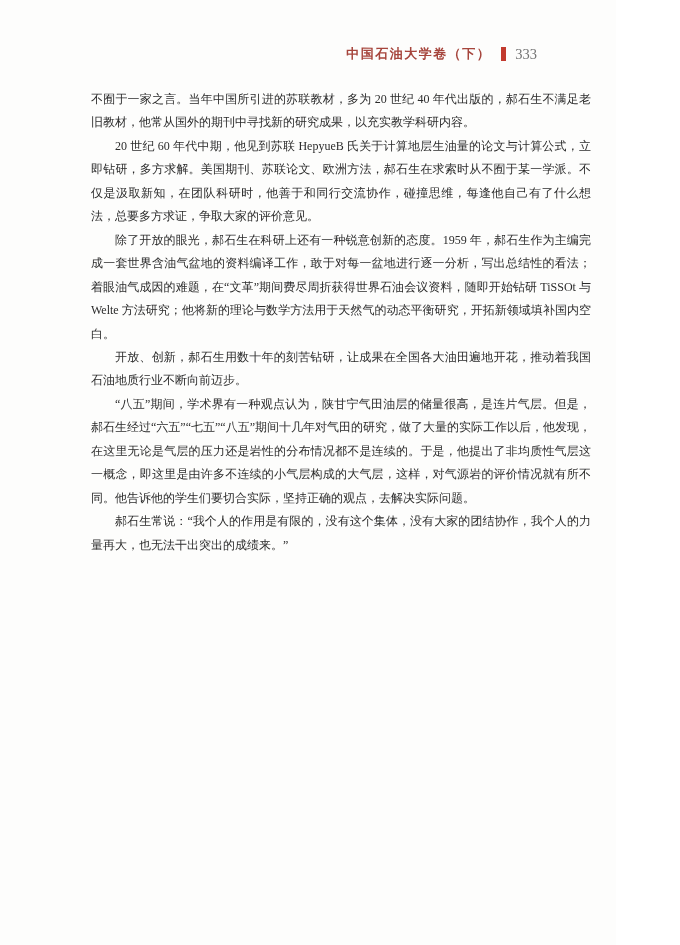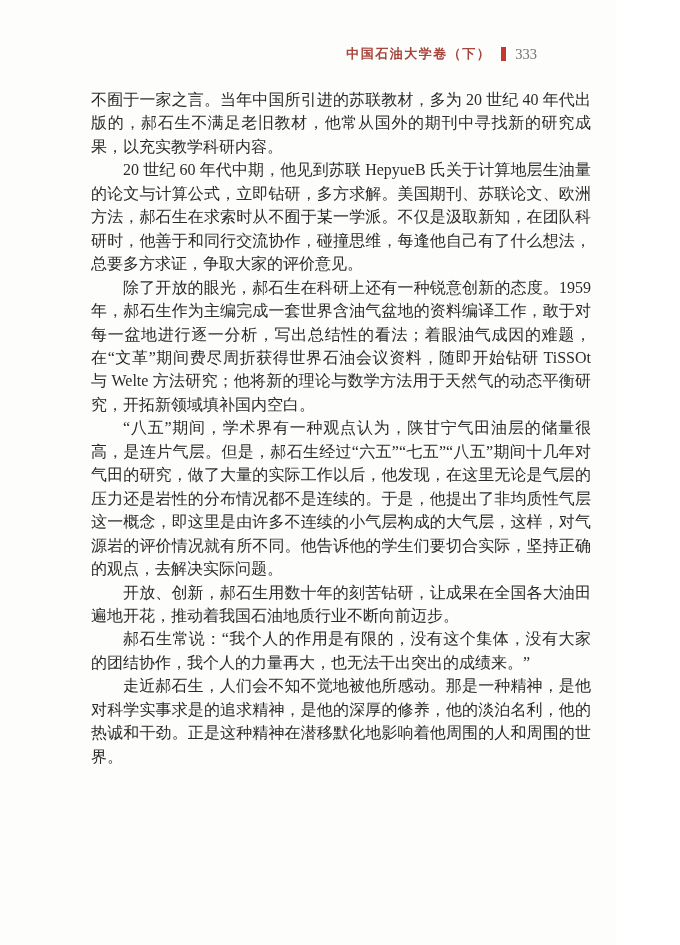--- a/index.html
+++ b/index.html
@@ -37,21 +37,21 @@
   .running-header .header-page-number {
     color: #737373;
     font-size: 14.5px;
   }
   .body-text {
     position: absolute;
     top: 88px;
     left: 91px;
     width: 500px;
     color: #2b2b2b;
-    font-size: 16px;
+    font-size: 12px;
     line-height: 23.45px;
     text-align: justify;
     text-justify: inter-ideograph;
   }
   .body-text p {
     margin: 0;
     padding: 0;
     text-indent: 2em;
   }
   .body-text p.p-continuation {
@@ -66,19 +66,18 @@
   <div class="running-header">
     <span class="header-title">中国石油大学卷（下）</span>
     <span class="header-divider"></span>
     <span class="header-page-number">333</span>
   </div>
 
   <div class="body-text">
     <p class="p-continuation">不囿于一家之言。当年中国所引进的苏联教材，多为 20 世纪 40 年代出版的，郝石生不满足老旧教材，他常从国外的期刊中寻找新的研究成果，以充实教学科研内容。</p>
     <p>20 世纪 60 年代中期，他见到苏联 HepyueB 氏关于计算地层生油量的论文与计算公式，立即钻研，多方求解。美国期刊、苏联论文、欧洲方法，郝石生在求索时从不囿于某一学派。不仅是汲取新知，在团队科研时，他善于和同行交流协作，碰撞思维，每逢他自己有了什么想法，总要多方求证，争取大家的评价意见。</p>
     <p>除了开放的眼光，郝石生在科研上还有一种锐意创新的态度。1959 年，郝石生作为主编完成一套世界含油气盆地的资料编译工作，敢于对每一盆地进行逐一分析，写出总结性的看法；着眼油气成因的难题，在“文革”期间费尽周折获得世界石油会议资料，随即开始钻研 TiSSOt 与 Welte 方法研究；他将新的理论与数学方法用于天然气的动态平衡研究，开拓新领域填补国内空白。</p>
+    <p>开放、创新，郝石生用数十年的刻苦钻研，让成果在全国各大油田遍地开花，推动着我国石油地质行业不断向前迈步。</p>
     <p>“八五”期间，学术界有一种观点认为，陕甘宁气田油层的储量很高，是连片气层。但是，郝石生经过“六五”“七五”“八五”期间十几年对气田的研究，做了大量的实际工作以后，他发现，在这里无论是气层的压力还是岩性的分布情况都不是连续的。于是，他提出了非均质性气层这一概念，即这里是由许多不连续的小气层构成的大气层，这样，对气源岩的评价情况就有所不同。他告诉他的学生们要切合实际，坚持正确的观点，去解决实际问题。</p>
-    <p>开放、创新，郝石生用数十年的刻苦钻研，让成果在全国各大油田遍地开花，推动着我国石油地质行业不断向前迈步。</p>
     <p>郝石生常说：“我个人的作用是有限的，没有这个集体，没有大家的团结协作，我个人的力量再大，也无法干出突出的成绩来。”</p>
-    <p>走近郝石生，人们会不知不觉地被他所感动。那是一种精神，是他对科学实事求是的追求精神，是他的深厚的修养，他的淡泊名利，他的热诚和干劲。正是这种精神在潜移默化地影响着他周围的人和周围的世界。</p>
   </div>
 
 </div>
 
 </body></html>

